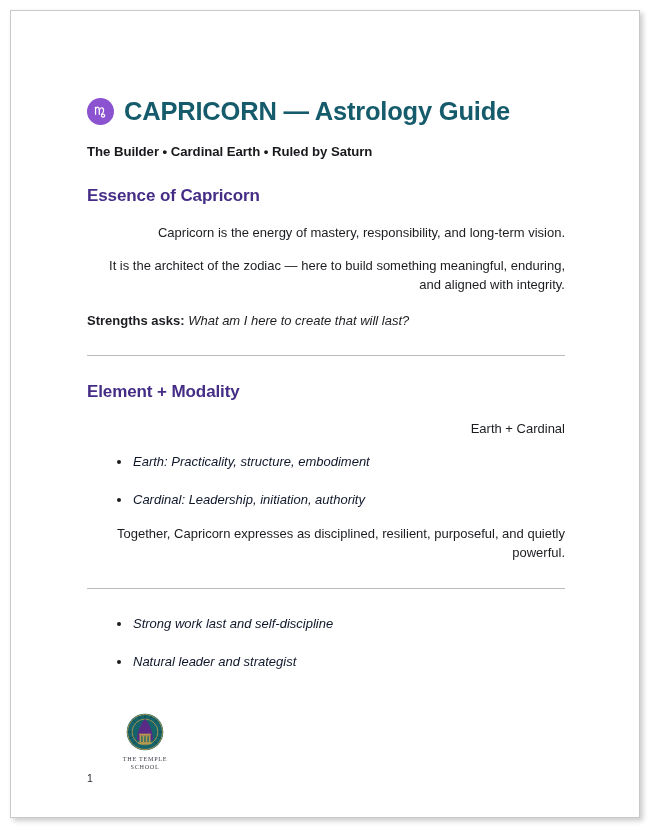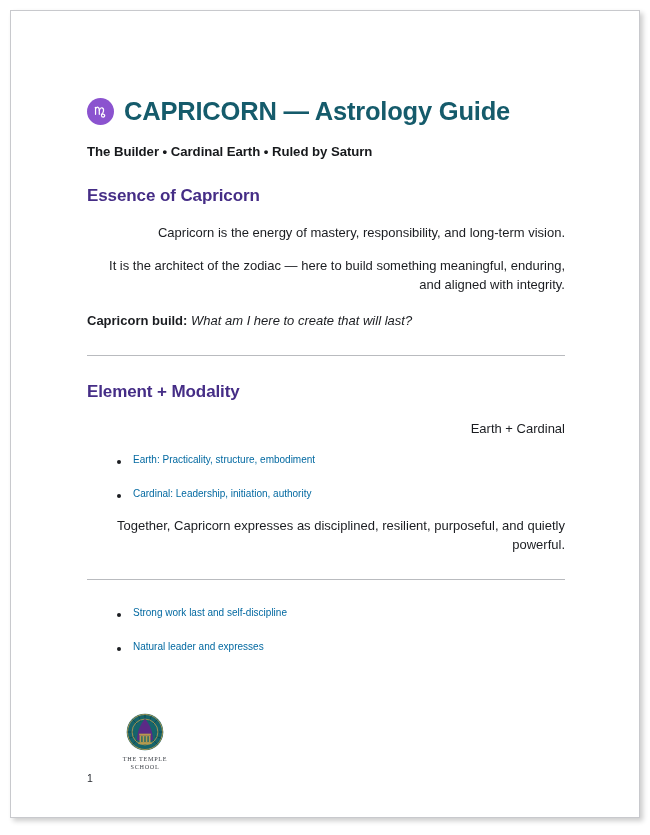--- a/index.html
+++ b/index.html
@@ -101,25 +101,26 @@
   .ask-label { font-weight: bold; }
   .ask-question { font-style: italic; }
 
   ul.bullets {
     list-style: none;
     margin: 14px 0 14px 0;
     padding: 0;
   }
   ul.bullets li {
     position: relative;
-    font-size: 10px;
-    color: #0369a1;
+    font-size: 13px;
+    color: #0f172a;
     line-height: 1.45;
     padding-left: 46px;
     margin-bottom: 20px;
+    font-style: italic;
   }
   ul.bullets li:last-child { margin-bottom: 0; }
   ul.bullets li::before {
     content: "";
     position: absolute;
     left: 30px;
     top: 7px;
     width: 4px;
     height: 4px;
     border-radius: 50%;
@@ -191,21 +192,21 @@
         <span class="doc-title">CAPRICORN — Astrology Guide</span>
       </div>
 
       <div class="doc-subtitle">The Builder • Cardinal Earth • Ruled by Saturn</div>
 
       <div class="section">
         <h2 class="section-heading">Essence of Capricorn</h2>
         <p class="body-text">Capricorn is the energy of mastery, responsibility, and long-term vision.</p>
         <p class="body-text">It is the architect of the zodiac — here to build something meaningful, enduring, and aligned with integrity.</p>
         <p class="ask-line">
-          <span class="ask-label">Capricorn build:</span>
+          <span class="ask-label">Strengths asks:</span>
           <span class="ask-question">What am I here to create that will last?</span>
         </p>
       </div>
 
       <hr class="divider">
 
       <div class="section">
         <h2 class="section-heading">Element + Modality</h2>
         <p class="body-text">Earth + Cardinal</p>
         <ul class="bullets">
@@ -213,21 +214,21 @@
           <li>Cardinal: Leadership, initiation, authority</li>
         </ul>
         <p class="body-text">Together, Capricorn expresses as disciplined, resilient, purposeful, and quietly powerful.</p>
       </div>
 
       <hr class="divider">
 
       <div class="section">
         <ul class="bullets">
           <li>Strong work last and self-discipline</li>
-          <li>Natural leader and expresses</li>
+          <li>Natural leader and strategist</li>
         </ul>
       </div>
 
     </div>
 
     <div id="page-footer">
       <div class="footer-logo">
         <div class="footer-logo-mark">
           <svg width="40" height="40" viewBox="0 0 48 48" aria-hidden="true">
             <circle cx="24" cy="24" r="22" fill="#16646B"></circle>

